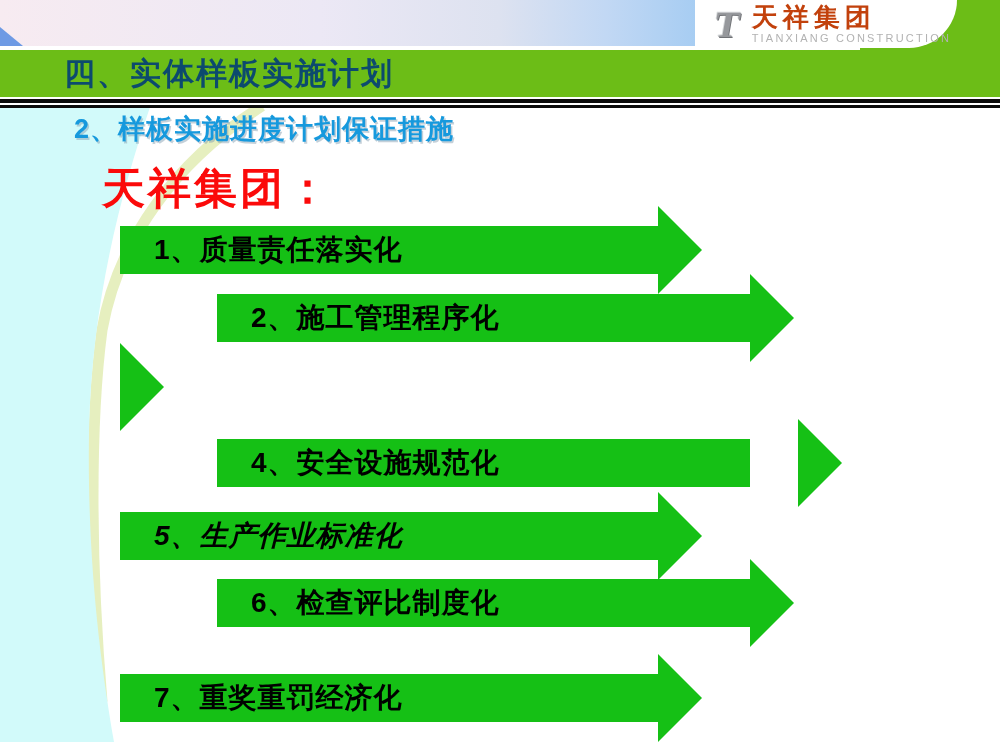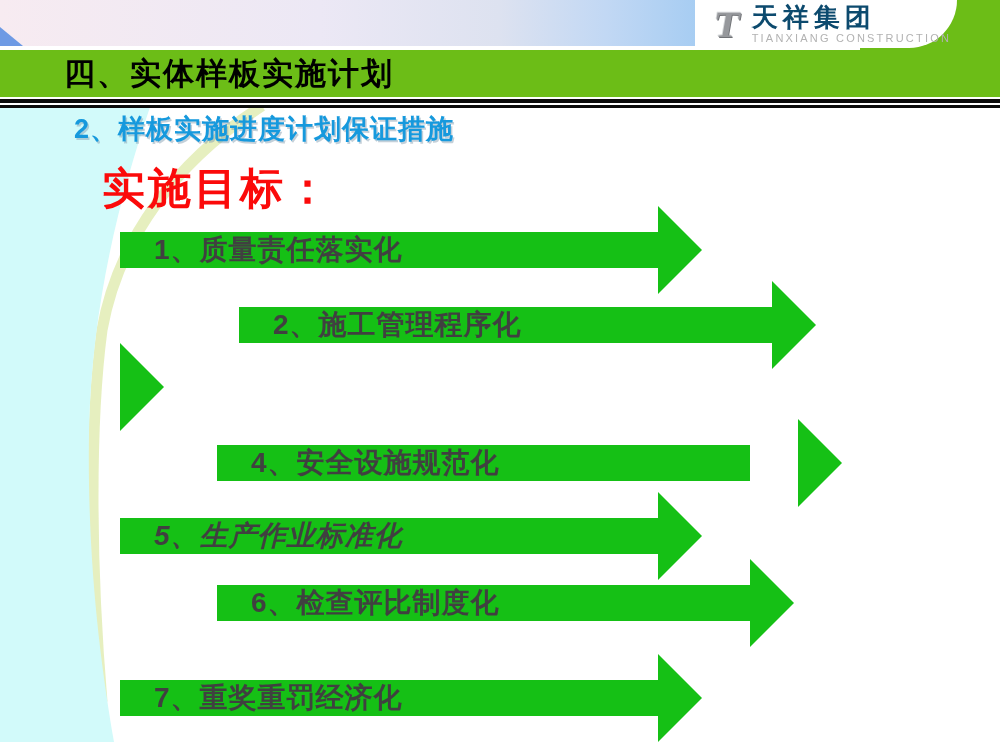--- a/index.html
+++ b/index.html
@@ -26,28 +26,28 @@
     border-radius:0 0 55px 0;display:flex;align-items:center;gap:12px;box-sizing:border-box;
     padding-left:20px;
   }
   .logo-mark{
     font-family:"Liberation Serif",serif;font-size:37px;font-weight:bold;color:#96989c;
     transform:skewX(-10deg);line-height:1;
     text-shadow:1px 1px 0 #6f7175,-1px -1px 0 #d6d8da;
   }
   .logo-text-col{display:flex;flex-direction:column;line-height:1.05;}
   .logo-name{
-    font-family:"Liberation Serif",serif;font-size:26px;font-weight:bold;color:#0c4a6e;
+    font-family:"Liberation Serif",serif;font-size:26px;font-weight:bold;color:#c2410c;
     letter-spacing:5px;white-space:nowrap;
   }
   .logo-sub{font-size:11px;color:#b2b2b2;letter-spacing:2.2px;white-space:nowrap;margin-top:2px;}
 
   .banner{
     position:absolute;left:0;top:50px;width:1000px;height:47px;background:#6cbd17;z-index:1;
-    color:#000000;font-size:31px;font-weight:bold;line-height:47px;
+    color:#0c4a6e;font-size:31px;font-weight:bold;line-height:47px;
     padding-left:64px;box-sizing:border-box;letter-spacing:2px;
   }
   .sep{position:absolute;left:0;top:97px;width:1000px;z-index:1;}
   .sep .w2{height:2px;background:#ffffff;}
   .sep .b4{height:4px;background:#0b0b0b;}
   .sep .b3{height:3px;background:#0b0b0b;}
 
   
   .subtitle{
     position:absolute;left:74px;top:111px;z-index:2;
@@ -55,32 +55,32 @@
     text-shadow:1.5px 1.5px 0 rgba(125,150,170,0.45);
   }
   .goal-heading{
     position:absolute;left:102px;top:160px;z-index:2;
     font-family:"Liberation Serif",serif;font-size:43px;font-weight:bold;color:#fb0a0a;
     letter-spacing:3px;
   }
 
   .arrow{position:absolute;display:flex;align-items:center;z-index:2;height:88px;}
   .arrow .body{
-    height:36px;background:#15c015;display:flex;align-items:center;
+    height:48px;background:#15c015;display:flex;align-items:center;
     box-sizing:border-box;padding-left:34px;
-    font-size:28px;font-weight:bold;color:#404040;letter-spacing:1px;white-space:nowrap;
+    font-size:28px;font-weight:bold;color:#000000;letter-spacing:1px;white-space:nowrap;
   }
   .arrow .head{
     width:0;height:0;
     border-top:44px solid transparent;border-bottom:44px solid transparent;
     border-left:44px solid #15c015;
   }
   .arrow.plain{left:120px;} .arrow.plain .body{width:538px;}
   .arrow.indented{left:217px;} .arrow.indented .body{width:533px;}
-  .row1{top:206px;} .row2{top:281px;margin-left:22px;} .row3{top:343px;} .row4{top:419px;gap:48px;}
+  .row1{top:206px;} .row2{top:274px;} .row3{top:343px;} .row4{top:419px;gap:48px;}
   .row5{top:492px;font-style:italic;} .row6{top:559px;} .row7{top:654px;}
 </style>
 </head>
 <body>
 
 <div class="slide">
 
   <svg class="bg-svg" width="1000" height="750">
     <path d="M262,106 C175,162 118,240 102,330 C90,420 90,560 102,702" fill="none" stroke="#e3edb8" stroke-width="11" opacity="0.9"></path>
     <path d="M0,107 L150,107 C122,190 92,300 89,430 C87,560 100,660 114,742 L0,742 Z" fill="#d2fafa"></path>
@@ -101,21 +101,21 @@
 
   <div class="banner">四、实体样板实施计划</div>
   <div class="sep">
     <div class="w2"></div>
     <div class="b4"></div>
     <div class="w2"></div>
     <div class="b3"></div>
   </div>
 
   <div class="subtitle">2、样板实施进度计划保证措施</div>
-  <div class="goal-heading">实施目标：</div>
+  <div class="goal-heading">天祥集团：</div>
 
   <div class="arrow plain row1">
     <div class="body">1、质量责任落实化</div>
     <div class="head"></div>
   </div>
   <div class="arrow indented row2">
     <div class="body">2、施工管理程序化</div>
     <div class="head"></div>
   </div>
   <div class="arrow plain row3">

